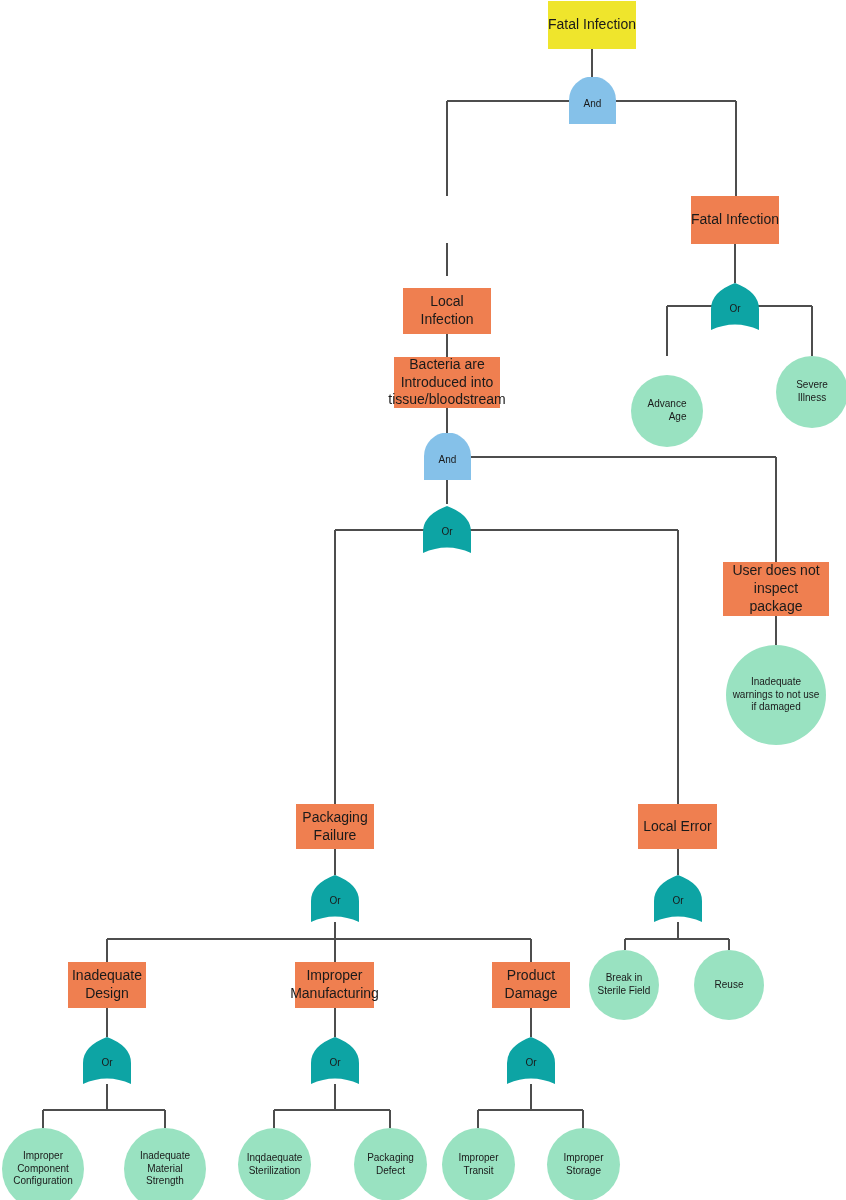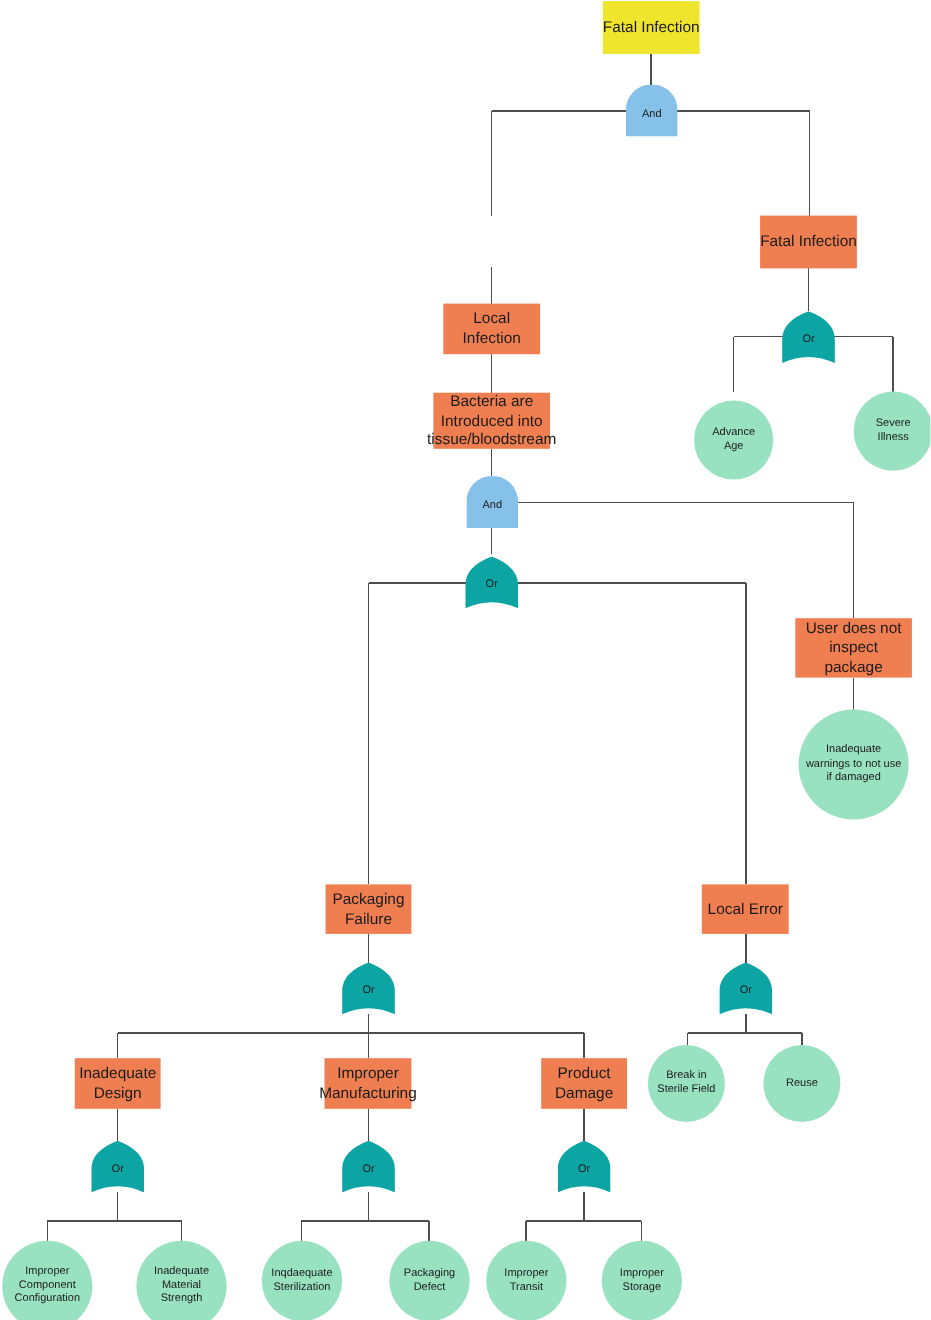--- a/index.html
+++ b/index.html
@@ -147,40 +147,40 @@
   </div>
 
   <div class="node gate and" style="left:569px; top:77px; width:47px; height:47px;">
     <svg viewBox="0 0 47 47" preserveAspectRatio="none">
       <path d="M0,47 L0,23 A23.5,23.5 0 0 1 47,23 L47,47 Z" fill="#85c1e9"></path>
     </svg>
     <span class="glabel">And</span>
   </div>
 
 
-  <div class="node rect inter" style="left:403px; top:276px; width:88px; height:46px;">
+  <div class="node rect inter" style="left:403px; top:288px; width:88px; height:46px;">
     <span>Local Infection</span>
   </div>
 
   <div class="node rect inter" style="left:394px; top:357px; width:106px; height:51px;">
     <span>Bacteria are<br>Introduced into<br>tissue/bloodstream</span>
   </div>
 
   <div class="node rect inter" style="left:691px; top:196px; width:88px; height:48px;">
     <span>Fatal Infection</span>
   </div>
 
   <div class="node gate or" style="left:711px; top:283px; width:48px; height:47px;">
     <svg viewBox="0 0 48 47" preserveAspectRatio="none">
       <path d="M0,47 Q24,36 48,47 L48,26 Q48,9 24,0 Q0,9 0,26 Z" fill="#0da4a4"></path>
     </svg>
     <span class="glabel">Or</span>
   </div>
 
-  <div class="node circ" style="left:631px; top:364px; width:72px; height:72px;">
+  <div class="node circ" style="left:631px; top:375px; width:72px; height:72px;text-align:right;">
     <span>Advance<br>Age</span>
   </div>
 
   <div class="node circ" style="left:776px; top:356px; width:72px; height:72px;">
     <span>Severe<br>Illness</span>
   </div>
 
   <div class="node gate and" style="left:424px; top:433px; width:47px; height:47px;">
     <svg viewBox="0 0 47 47" preserveAspectRatio="none">
       <path d="M0,47 L0,23 A23.5,23.5 0 0 1 47,23 L47,47 Z" fill="#85c1e9"></path>

